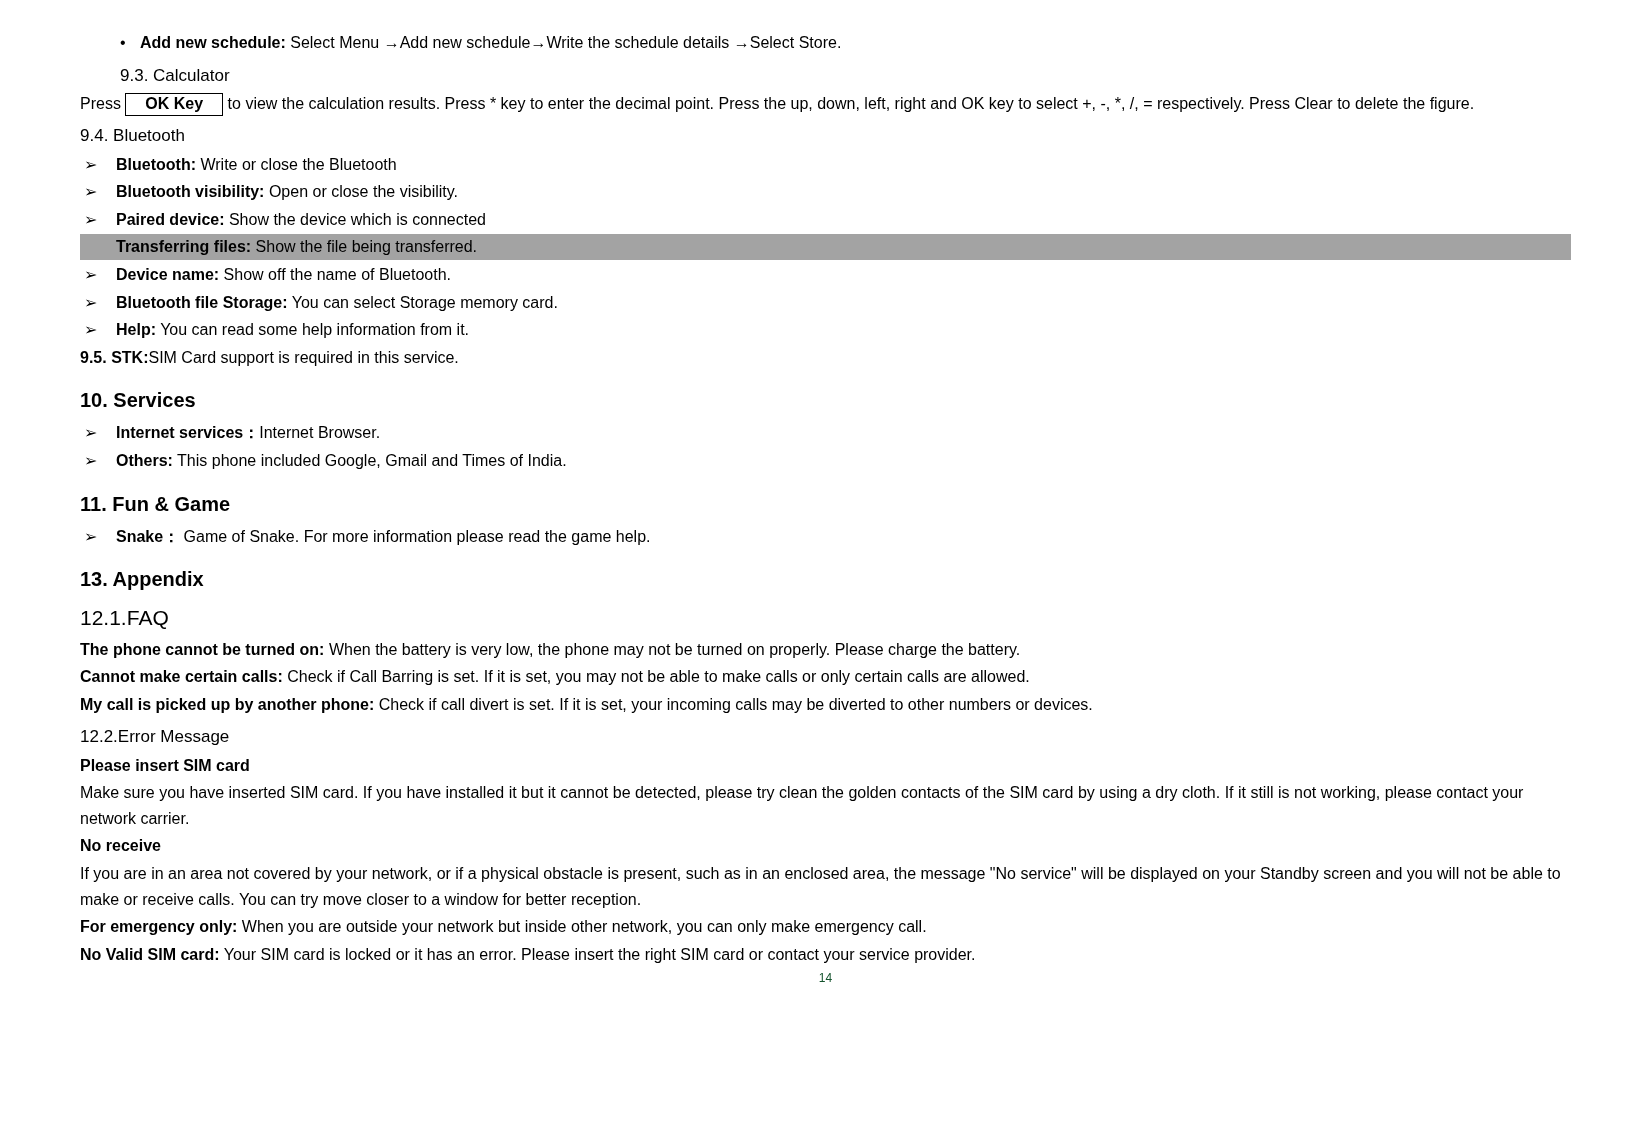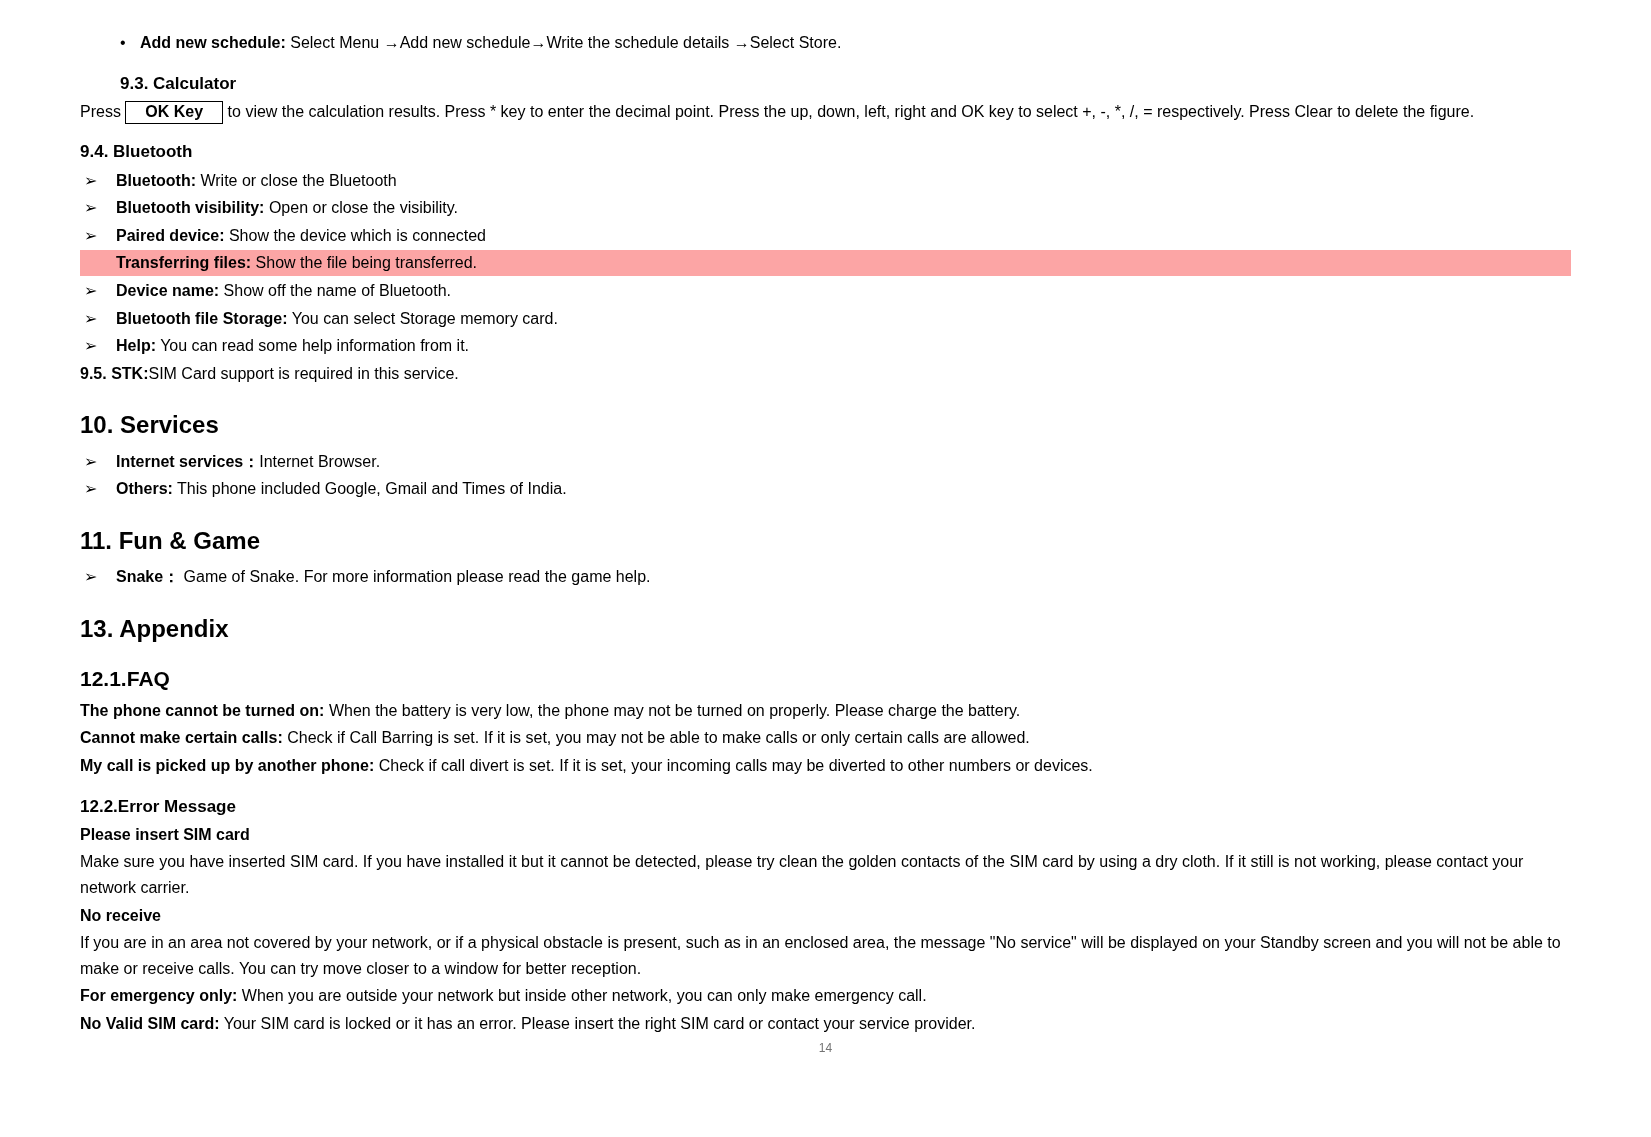--- a/index.html
+++ b/index.html
@@ -21,45 +21,45 @@
     margin-bottom: 2px;
   }
   .bullet-sym {
     width: 36px;
     flex-shrink: 0;
     padding-left: 4px;
   }
   .bullet-sym.dot { padding-left: 40px; width: 60px; }
   .bullet-txt { flex: 1; }
   .heading-num {
-    font-weight: bold;
+    font-weight: normal;
     font-size: 17px;
-    margin-top: 14px;
+    margin-top: 6px;
     margin-bottom: 2px;
   }
   .section-h {
     font-weight: bold;
-    font-size: 24px;
-    margin-top: 20px;
+    font-size: 20px;
+    margin-top: 14px;
     margin-bottom: 4px;
   }
   .okkey {
     border: 1px solid #000;
     padding: 0 19px;
     font-weight: bold;
     display: inline-block;
     line-height: 1.3;
   }
   .pagenum {
     text-align: center;
-    color: #737373;
+    color: #14532d;
     font-size: 12px;
   }
   .highlight-line {
-    background: #fca5a5;
+    background: #a3a3a3;
     width: 100%;
   }
 </style>
 </head>
 <body>
 
 <div class="bullet-row">
   <span class="bullet-sym dot">•</span>
   <span class="bullet-txt">
     <span class="bold">Add new schedule:</span><span> Select Menu  →Add new schedule→Write the schedule details  →Select Store.</span>

